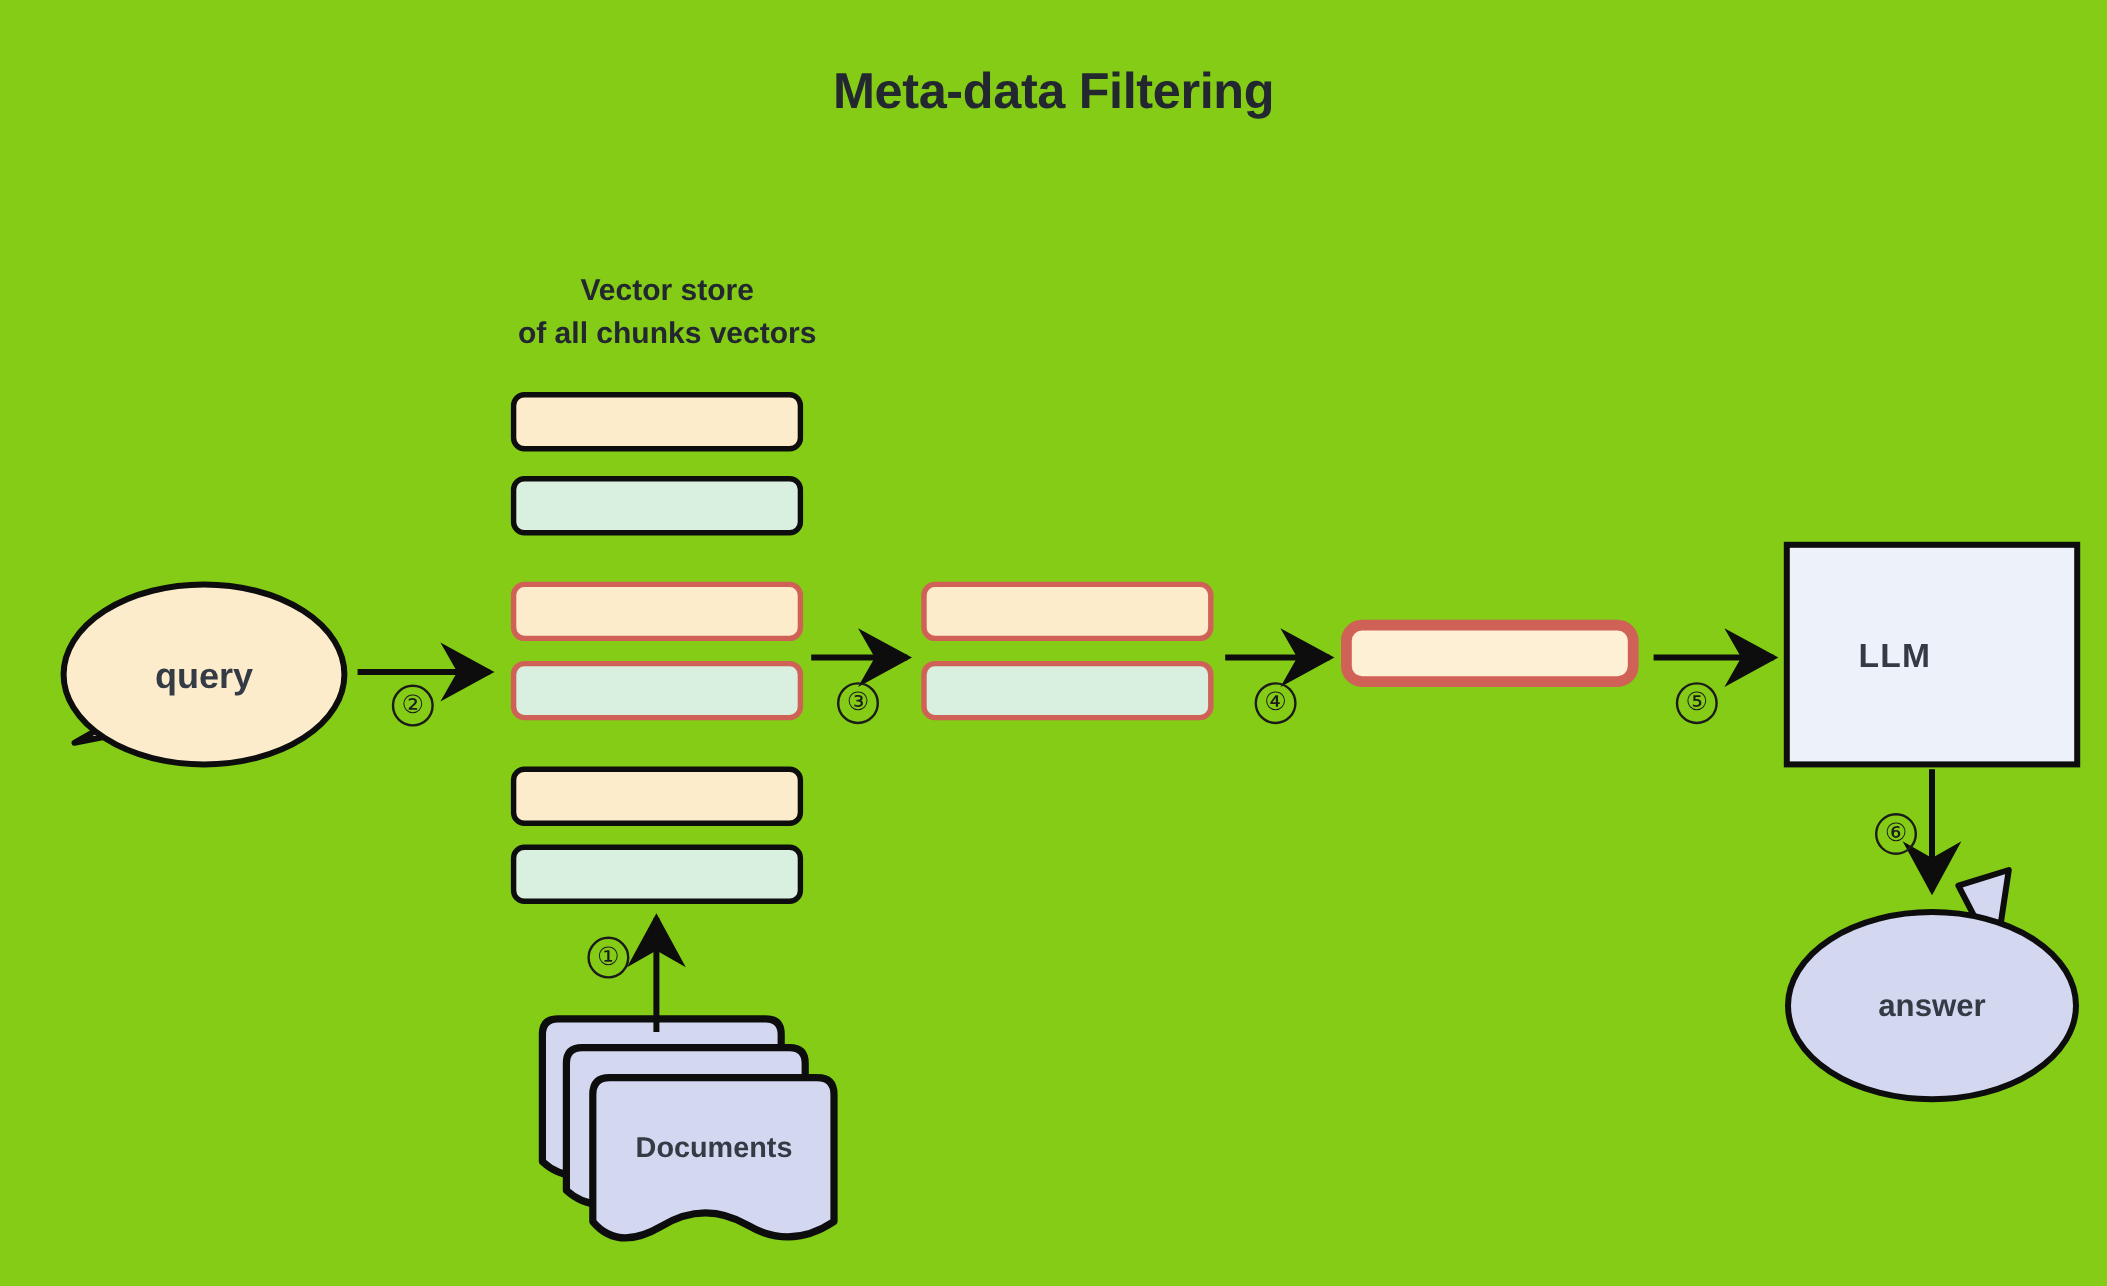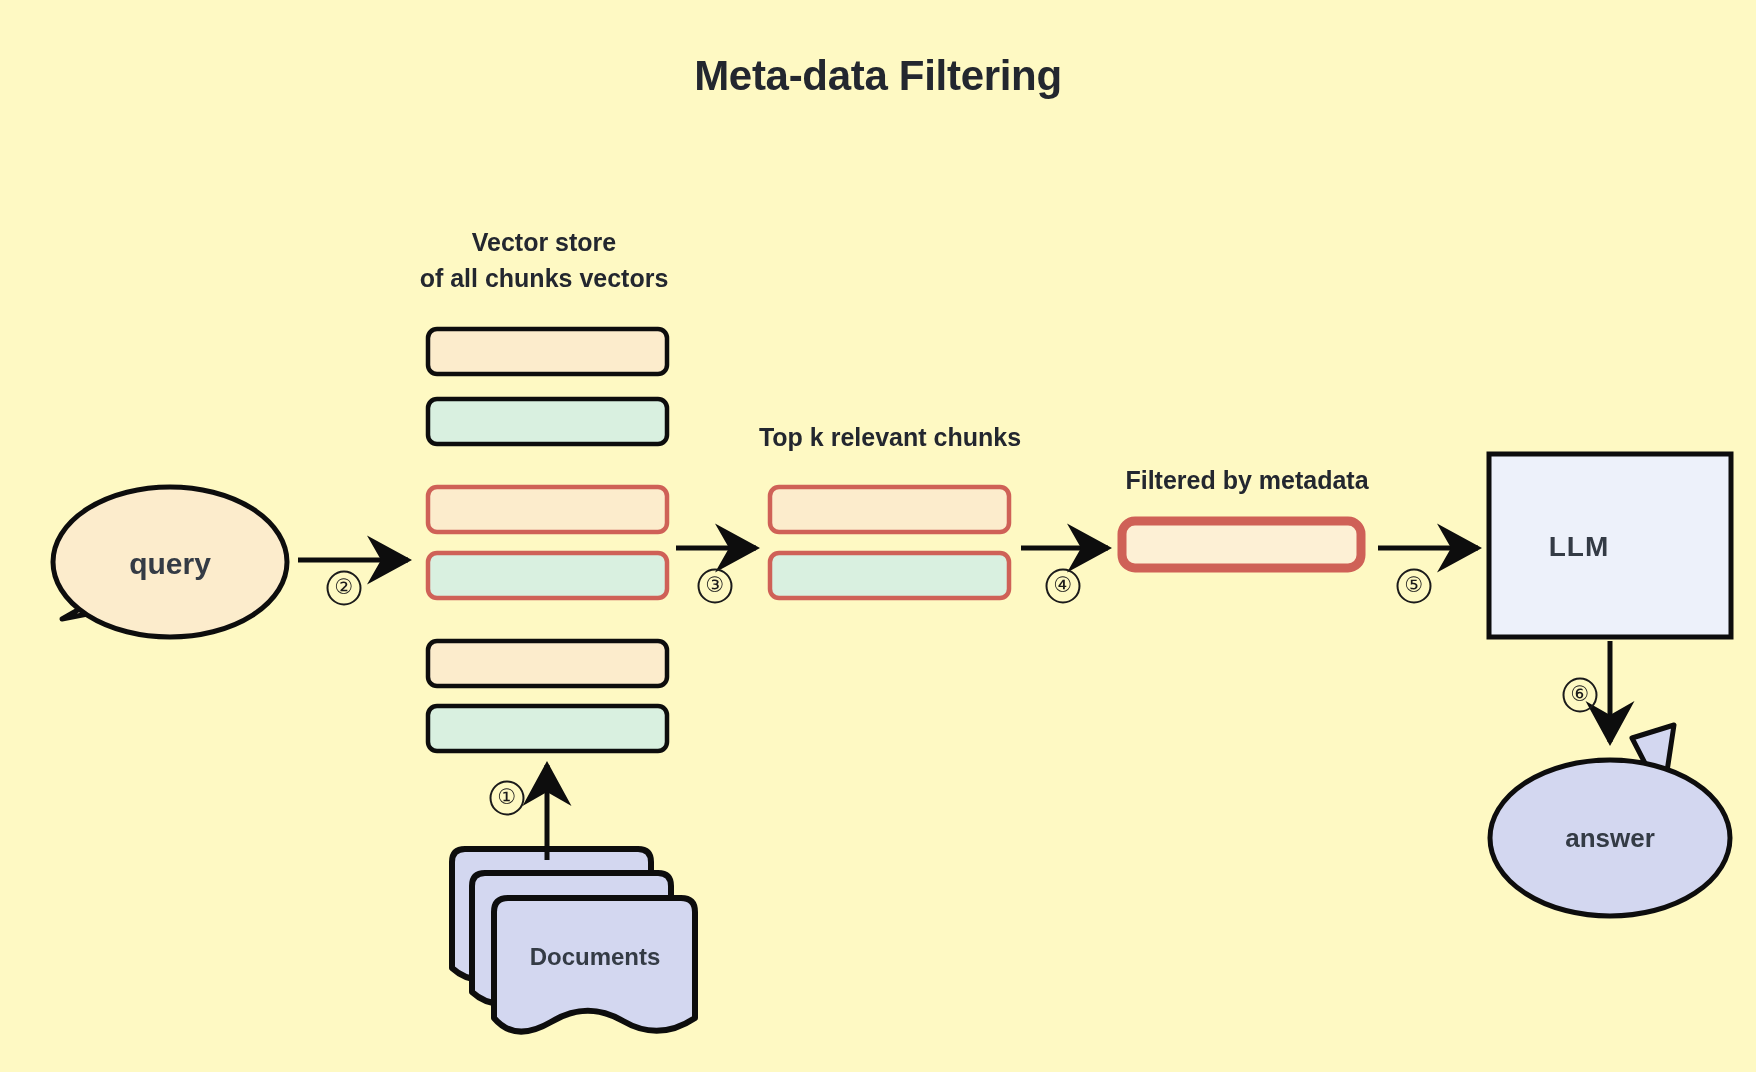--- a/index.html
+++ b/index.html
@@ -8,21 +8,21 @@
     background: #fdfdfa;
   }
   body {
     font-family: "Liberation Sans", sans-serif;
     -webkit-font-smoothing: antialiased;
   }
   #canvas {
     position: relative;
     width: 1756px;
     height: 1072px;
-    background: #fef9c3;
+    background: #84cc16;
     overflow: hidden;
   }
   .svg-layer {
     position: absolute;
     left: 0; top: 0;
     width: 1756px;
     height: 1072px;
   }
   #page-title {
     position: absolute;
@@ -131,26 +131,24 @@
     <line x1="1610" y1="641" x2="1610" y2="742" stroke="#0d0d0d" stroke-width="5" marker-end="url(#arrowhead-open)"></line>
 
     <circle cx="507" cy="798" r="16.5" fill="none" stroke="#1b1b1b" stroke-width="2"></circle>
     <circle cx="344" cy="588" r="16.5" fill="none" stroke="#1b1b1b" stroke-width="2"></circle>
     <circle cx="715" cy="586" r="16.5" fill="none" stroke="#1b1b1b" stroke-width="2"></circle>
     <circle cx="1063" cy="586" r="16.5" fill="none" stroke="#1b1b1b" stroke-width="2"></circle>
     <circle cx="1414" cy="586" r="16.5" fill="none" stroke="#1b1b1b" stroke-width="2"></circle>
     <circle cx="1580" cy="695" r="16.5" fill="none" stroke="#1b1b1b" stroke-width="2"></circle>
   </svg>
 
-  <div class="caption" style="left:364px; top:225px; width:360px;">Vector store
+  <div class="caption" style="left:376px; top:225px; width:360px;">Vector store
 of all chunks vectors</div>
 
-  <div class="caption" style="left:710px; top:420px; width:360px;">Top k relevant chunks</div>
 
-  <div class="caption" style="left:1082px; top:463px; width:330px;">Filtered by metadata</div>
 
   <div class="shape-text" style="left:60px; top:547px; width:220px; font-size:30px;">query</div>
 
   <div class="shape-text" style="left:495px; top:943px; width:200px; font-size:24px;text-align:center;">Documents</div>
 
   <div class="shape-text" style="left:1458px; top:531px; width:242px; font-size:28px; letter-spacing:1px;">LLM</div>
 
   <div class="shape-text" style="left:1500px; top:823px; width:220px; font-size:26px;">answer</div>
 
   <div class="step-num" style="left:487px; top:785px; width:40px;">①</div>

